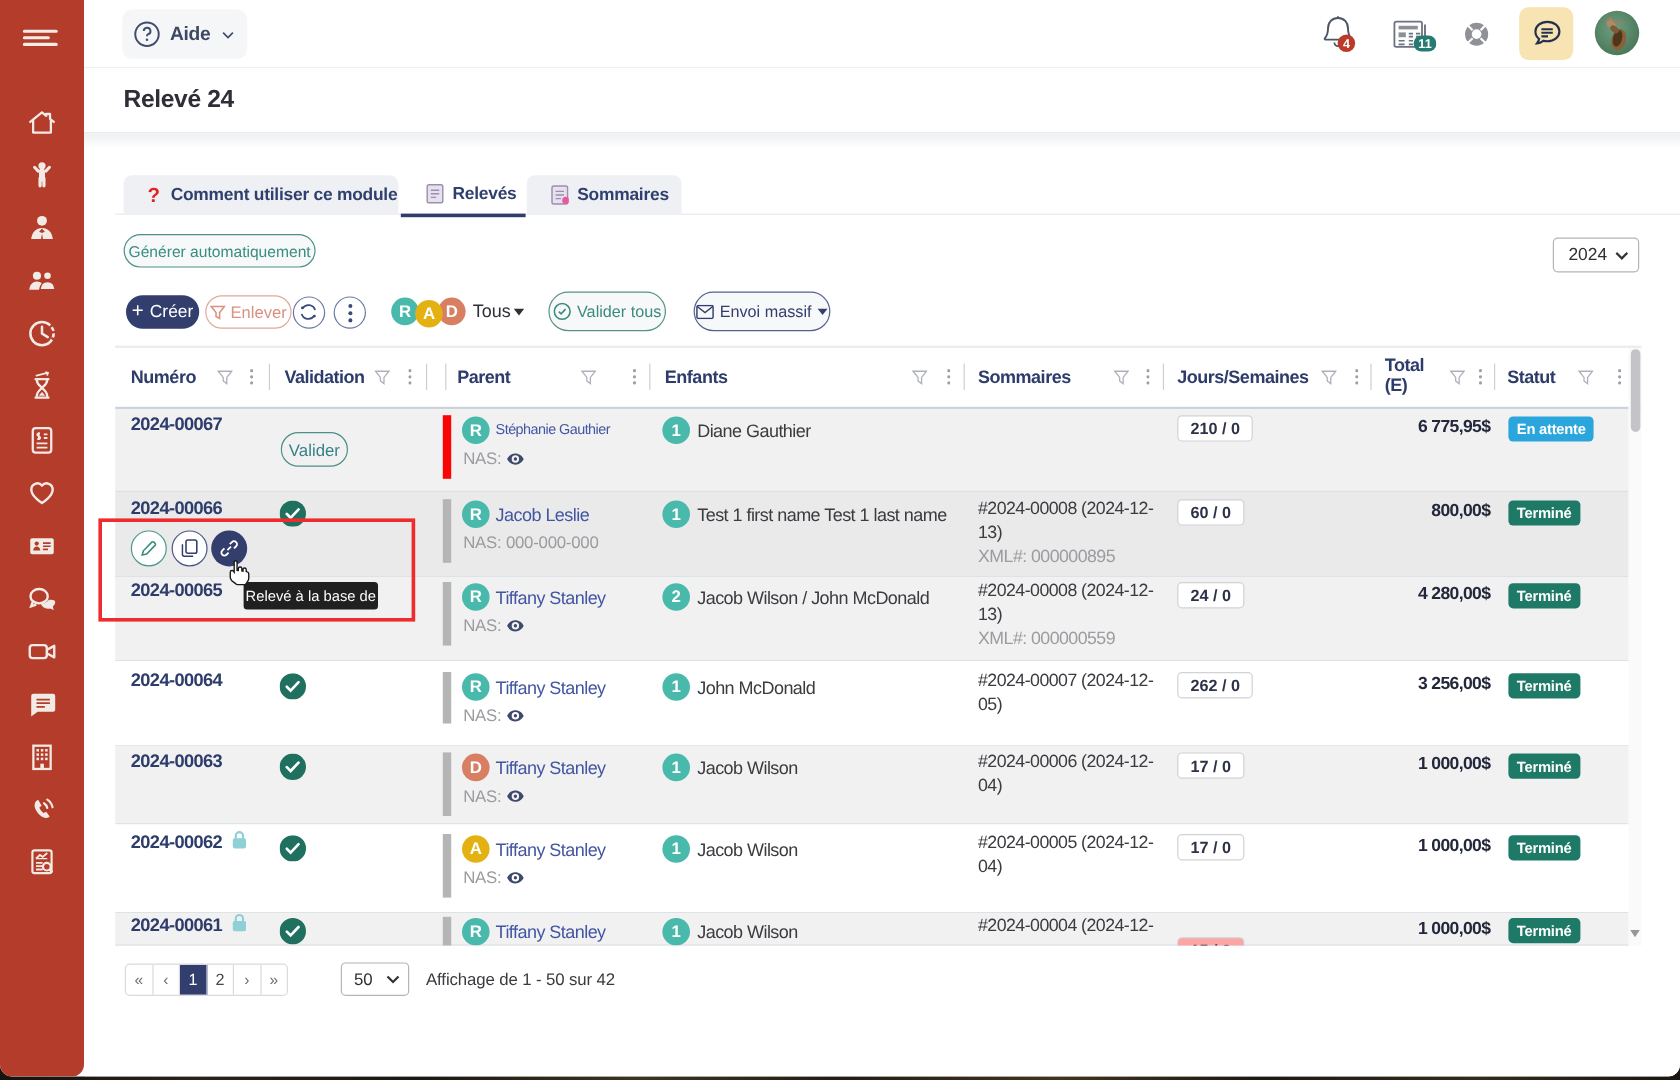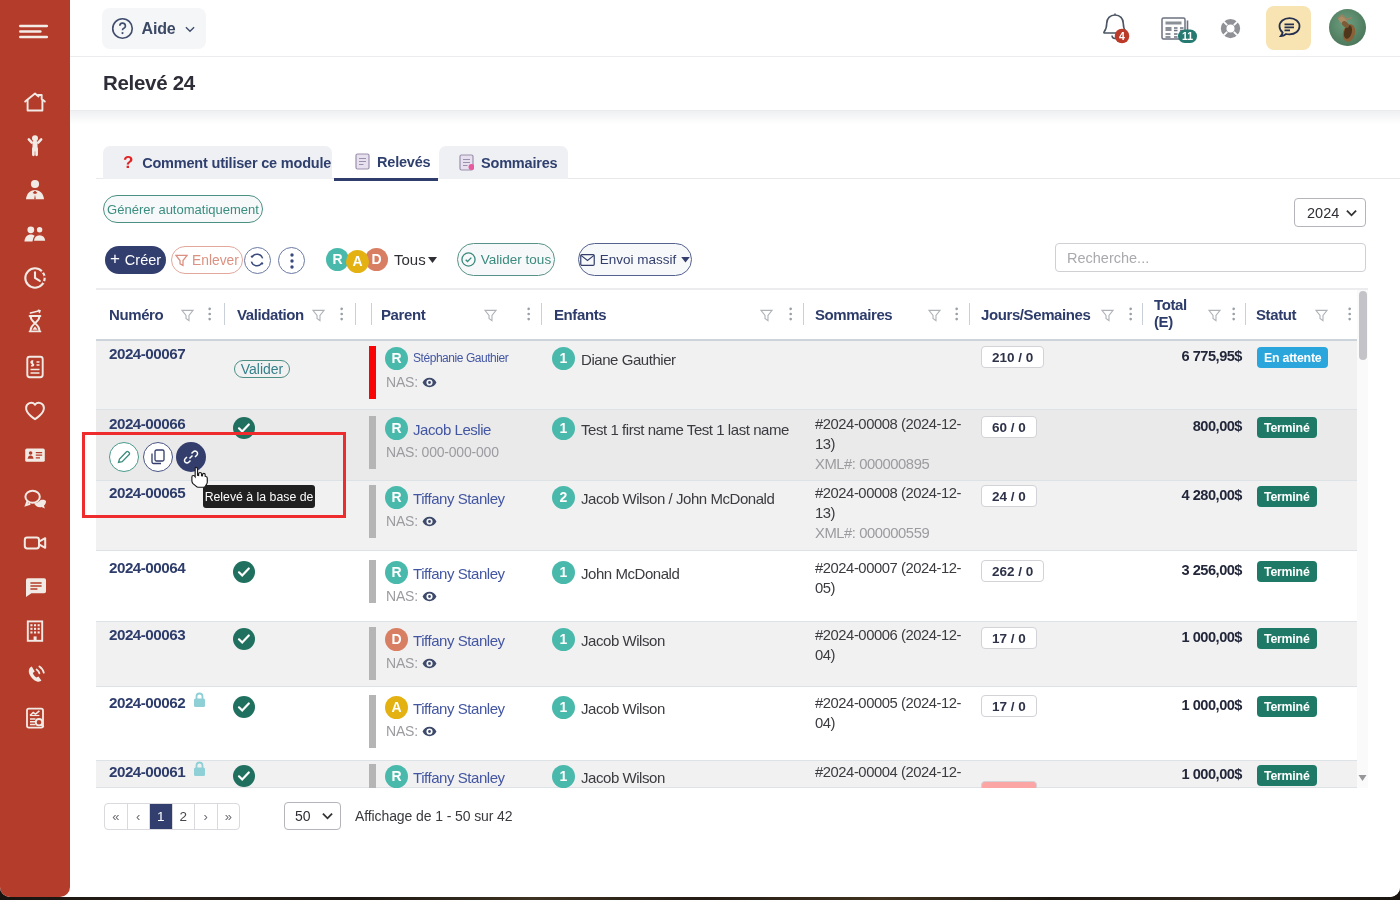--- a/index.html
+++ b/index.html
@@ -160,21 +160,20 @@
   </div>
   <div class="abs" style="left:578px; top:243px; width:114px; height:33px; border:1px solid #54618f; border-radius:999px; background:#f7f8f9; color:#333e6d; font-size:13.5px; white-space:nowrap; display:flex; align-items:center; justify-content:center; gap:5px;">
     <svg width="15" height="12" viewBox="0 0 16 13" fill="none" stroke="#333e6d" stroke-width="1.3">
         <rect x="0.7" y="0.7" width="14.6" height="11.6" rx="1.2"></rect>
         <path d="M1 1.5l7 5.5 7-5.5"></path>
       </svg>Envoi massif
     <svg width="9" height="6" viewBox="0 0 10 7">
         <path d="M0 0h10L5 6.5z" fill="#333e6d"></path>
       </svg>
   </div>
-  <div class="abs" style="left:1055px; top:243px; width:311px; height:29px; border:1px solid #cfcfd4; border-radius:4px; background:#fff; color:#a9a9ae; font-size:14.5px; display:flex; align-items:center; padding-left:11px;">Recherche...</div>
 
   <div class="abs" style="left:96px; top:288px; width:1272px; height:1.5px; background:#ececee;"></div>
   <div class="abs" style="left:96px; top:339px; width:1272px; height:2px; background:#ccd3da;"></div>
   <div id="thead" class="abs" style="left:0; top:0; width:1400px; height:0; font-weight:bold; font-size:15px; color:#2d3c6b; letter-spacing:-0.4px;">
     <span class="abs" style="left:109px; top:306px;">Numéro</span>
     <span class="abs" style="left:237px; top:306px;">Validation</span>
     <span class="abs" style="left:381px; top:306px;">Parent</span>
     <span class="abs" style="left:554px; top:306px;text-align:right;">Enfants</span>
     <span class="abs" style="left:815px; top:306px;">Sommaires</span>
     <span class="abs" style="left:981px; top:306px;">Jours/Semaines</span>
@@ -297,21 +296,21 @@
     </svg>
   </div>
   <svg class="abs" style="left:188px; top:465px; z-index:60;" width="23" height="25" viewBox="0 0 26 28">
     <path d="M9 2.5c1 0 1.8.8 1.8 1.8v7.2l1.2.2V10c0-.9.8-1.6 1.7-1.6.9 0 1.6.7 1.6 1.6v2l1.1.2v-1.4c0-.8.7-1.5 1.5-1.5s1.5.7 1.5 1.5v1.8l1 .3c.8.2 1.4 1 1.4 1.9v4.4c0 .6-.2 1.3-.5 1.8l-1.7 2.8c-.4.7-1.2 1.2-2 1.2h-6.2c-.8 0-1.5-.4-2-1L5.6 21c-.7-.9-1.2-1.9-1.2-3v-4.7c0-.9.7-1.6 1.6-1.6.5 0 1 .2 1.3.6l.8 1V4.3C8.1 3.3 8 2.5 9 2.5z" fill="#fff" stroke="#1a1a1a" stroke-width="1.3"></path>
   </svg>
   <div class="abs" style="left:203px; top:485px; width:112px; height:23px; background:#202020; border-radius:3px; color:#fbfbfb; font-size:12.3px; display:flex; align-items:center; justify-content:center; z-index:55; white-space:nowrap;">Relevé à la base de</div>
 
   <div class="abs" style="left:96px; top:341px; width:1261px; height:69px; background:#f1f1f2; border-bottom:1px solid #dde2e7; overflow:hidden;"></div>
   <div class="abs" style="left:96px; top:341px; width:1261px; height:69px; overflow:hidden; z-index:2;">
     <div class="abs" style="left:13px; top:4px; font-size:15.2px; font-weight:bold; color:#2d3c6b; letter-spacing:-0.5px;">2024-00067</div>
-    <div class="abs" style="left:138px; top:19px; width:56px; height:18px; border:1.3px solid #4e8f86; border-radius:999px; color:#35808a; font-size:14px; display:flex; align-items:center; justify-content:center;">Valider</div>
+    <div class="abs" style="left:138px; top:19px; width:56px; height:29px; border:1.3px solid #4e8f86; border-radius:999px; color:#35808a; font-size:14px; display:flex; align-items:center; justify-content:center;">Valider</div>
     <div class="abs" style="left:272.5px; top:5px; width:7px; height:53px; background:#f90505;"></div>
     <div class="abs" style="left:289px; top:6px; width:23px; height:23px; border-radius:50%; background:#49b9ab; color:#fff; font-weight:bold; font-size:14px; text-align:center; line-height:23px;">R</div>
     <div class="abs" style="left:317px; top:10px; font-size:12px; color:#4356a2; letter-spacing:-0.45px; white-space:nowrap;">Stéphanie Gauthier</div>
     <div class="abs" style="left:290px; top:33px; font-size:14px; color:#9b9ba0; letter-spacing:-0.2px; white-space:nowrap;">NAS: <svg width="15" height="11" viewBox="0 0 16 11" style="vertical-align:-1px;">
           <path d="M8 0.5C4.8 0.5 2 2.5 0.6 5.5 2 8.5 4.8 10.5 8 10.5s6-2 7.4-5C14 2.5 11.2 0.5 8 0.5zm0 8.3a3.3 3.3 0 1 1 0-6.6 3.3 3.3 0 0 1 0 6.6zm0-1.8a1.5 1.5 0 1 0 0-3 1.5 1.5 0 0 0 0 3z" fill="#3e4a6b" fill-rule="evenodd"></path>
         </svg></div>
     <div class="abs" style="left:456px; top:6px; width:23px; height:23px; border-radius:50%; background:#49b9ab; color:#fff; font-weight:bold; font-size:14px; text-align:center; line-height:23px;">1</div>
     <div class="abs" style="left:485px; top:10px; font-size:15px; color:#3b3b40; letter-spacing:-0.45px; white-space:nowrap;">Diane Gauthier</div>
     <div class="abs" style="left:885px; top:5px; height:22px; border:1px solid #d2d2d7; background:#fff; border-radius:4px; font-size:13.5px; font-weight:bold; color:#2e3248; padding:0 10px; display:inline-flex; align-items:center;">210 / 0</div>
     <div class="abs" style="left:1000px; top:7px; width:146px; text-align:right; font-size:14.6px; font-weight:bold; color:#23273a; letter-spacing:-0.5px;">6 775,95$</div>

